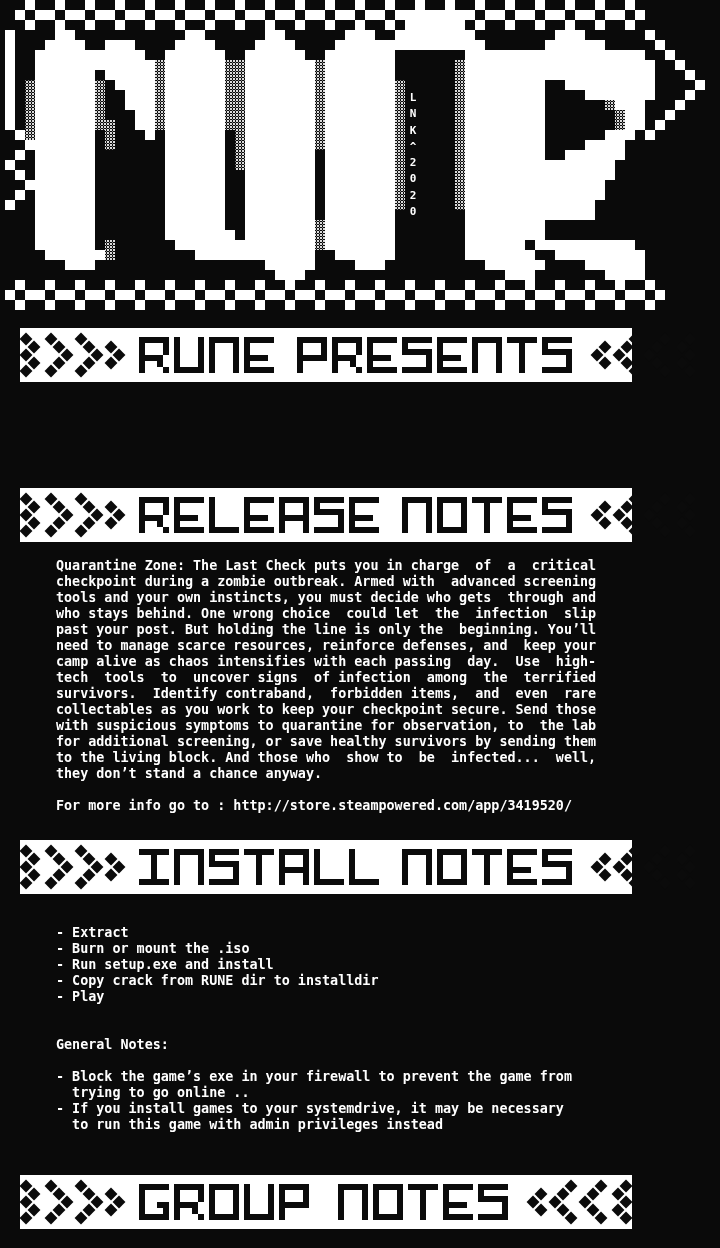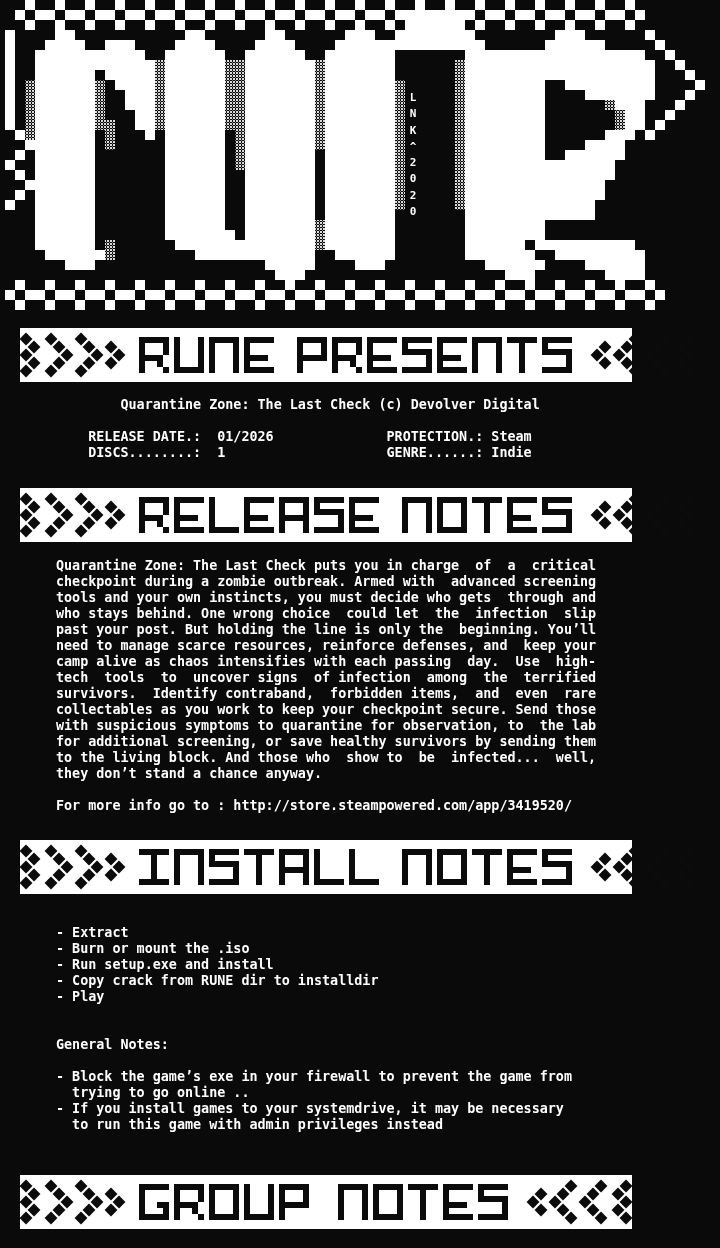--- a/index.html
+++ b/index.html
@@ -693,24 +693,20 @@
       </span>
       <span class="pxg dia cap" style="width: 16px; height: 40px;">
         <i style="left: 8px; top: 0px; width: 8px; height: 8px;"></i>
         <i style="left: 0px; top: 8px; width: 8px; height: 8px;"></i>
         <i style="left: 8px; top: 16px; width: 8px; height: 8px;"></i>
         <i style="left: 0px; top: 24px; width: 8px; height: 8px;"></i>
         <i style="left: 8px; top: 32px; width: 8px; height: 8px;"></i>
       </span>
     </div>
 
-  <pre class="body" style="top:397px">        Quarantine Zone: The Last Check (c) Devolver Digital
-
-    RELEASE DATE.:  01/2026              PROTECTION.: Steam
-    DISCS........:  1                    GENRE......: Indie</pre>
 
   <div class="banner" style="top:488px">
       <span class="pxg dia cap" style="width: 16px; height: 40px;">
         <i style="left: 0px; top: 0px; width: 8px; height: 8px;"></i>
         <i style="left: 8px; top: 8px; width: 8px; height: 8px;"></i>
         <i style="left: 0px; top: 16px; width: 8px; height: 8px;"></i>
         <i style="left: 8px; top: 24px; width: 8px; height: 8px;"></i>
         <i style="left: 0px; top: 32px; width: 8px; height: 8px;"></i>
       </span>
       <span class="chev">

